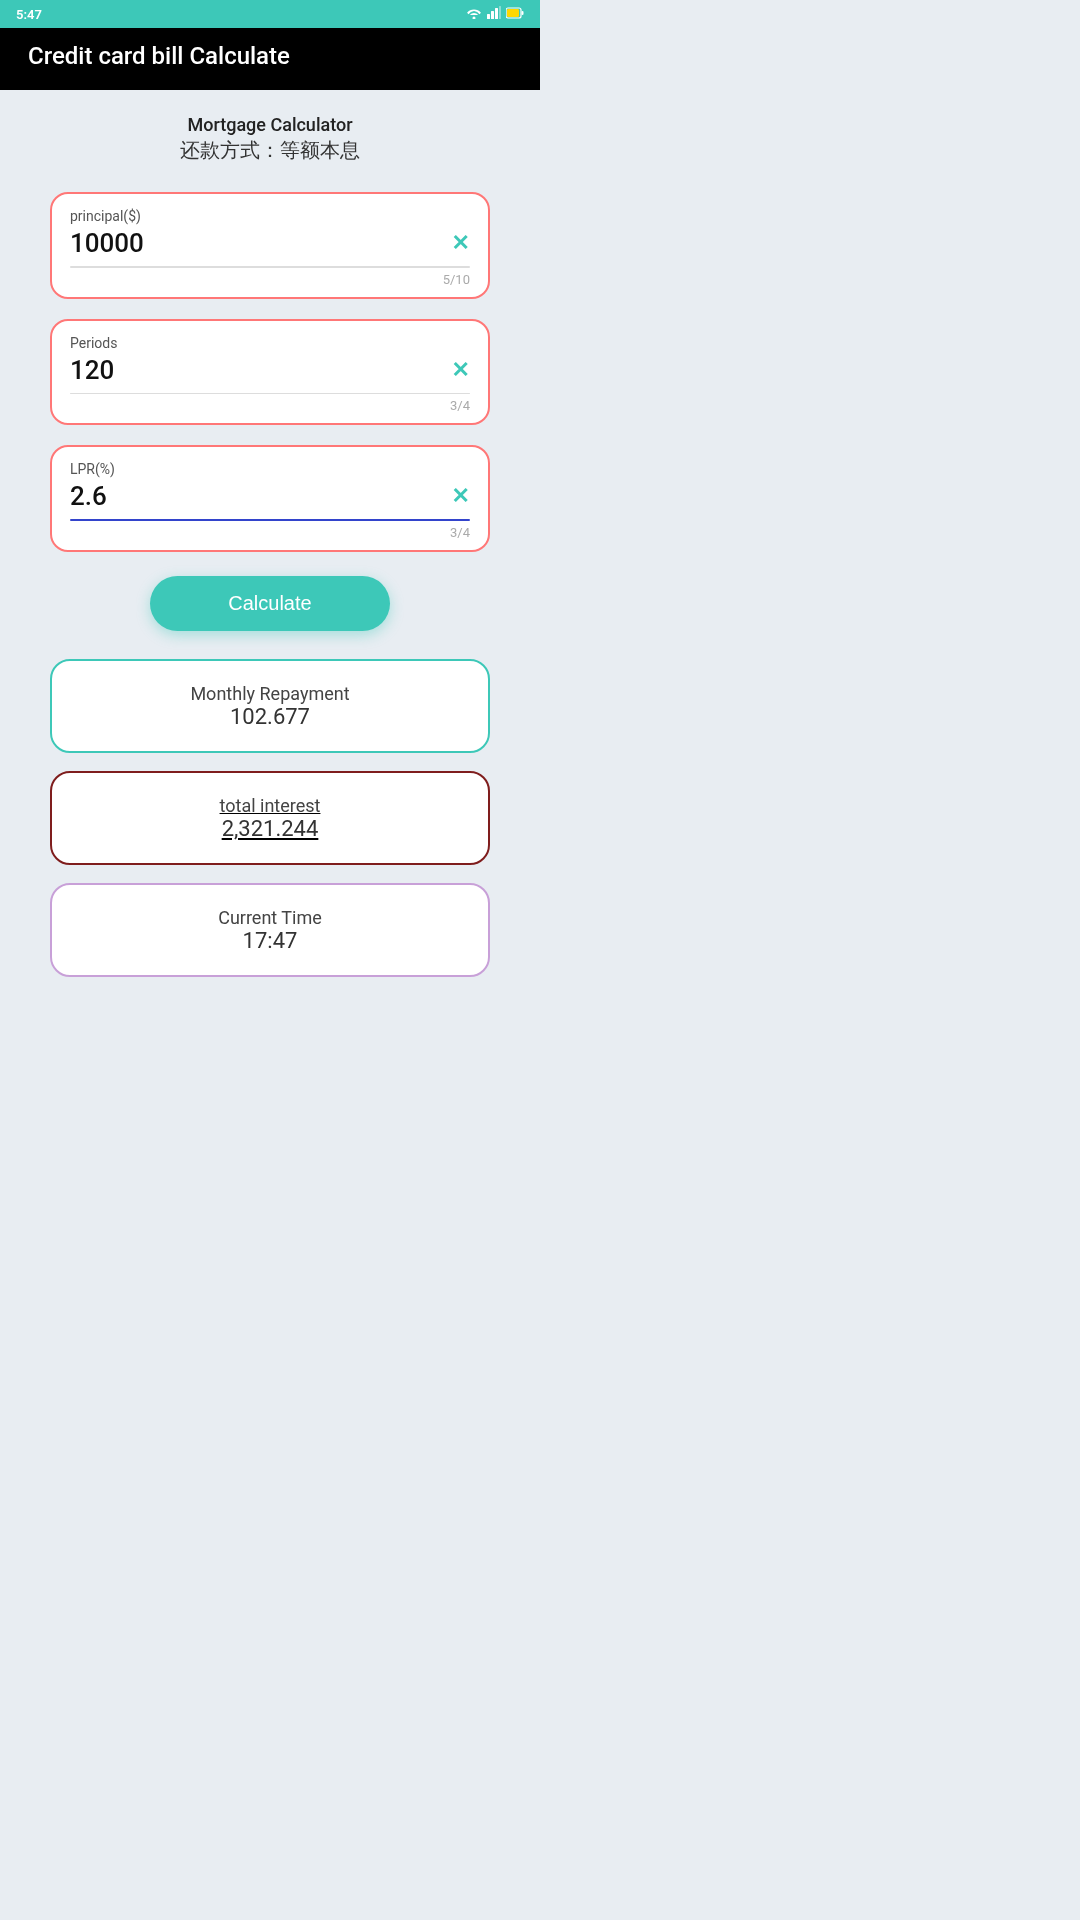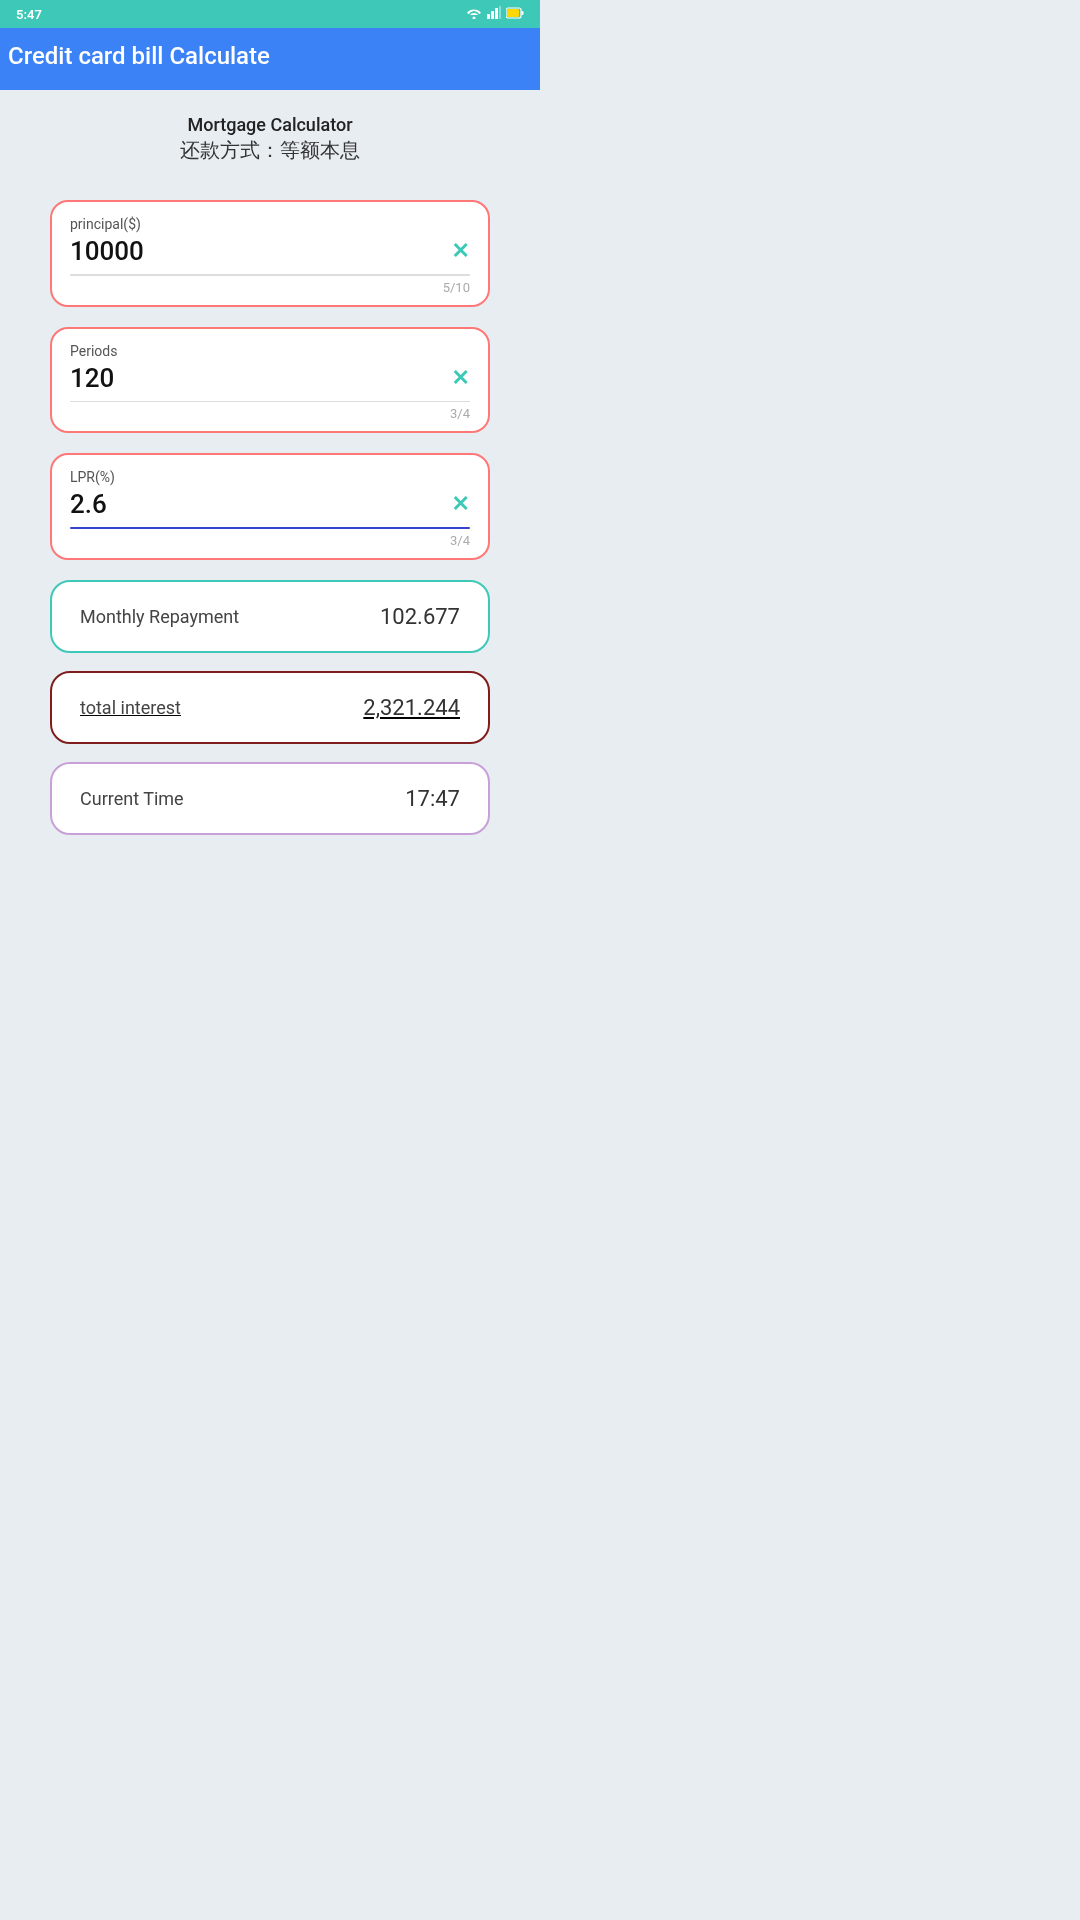--- a/index.html
+++ b/index.html
@@ -23,34 +23,34 @@
       font-size: 13px;
       font-weight: 600;
       gap: 17px;
     }
     .status-icons {
       display: flex;
       align-items: center;
       gap: 5px;
     }
     .header {
-      background: #3b82f6;
-      padding: 14px 8px 20px;
+      background: #000000;
+      padding: 14px 28px 20px;
     }
     .header-title {
       color: #fff;
       font-size: 24px;
       font-weight: 500;
     }
     .content {
       padding: 24px 50px;
     }
     .subtitle-block {
       text-align: center;
-      margin-bottom: 36px;
+      margin-bottom: 28px;
     }
     .subtitle-block .title {
       font-size: 18px;
       font-weight: 500;
       color: #222;
     }
     .subtitle-block .chinese {
       font-size: 20px;
       color: #333;
       margin-top: 2px;
@@ -122,20 +122,21 @@
       box-shadow: 0 4px 14px rgba(61, 200, 184, 0.4);
     }
     .result-card {
       background: #fff;
       border-radius: 20px;
       padding: 22px 28px;
       margin-bottom: 18px;
       display: flex;
       align-items: center;
       justify-content: space-between;
+      flex-direction: column;
     }
     .result-card.monthly {
       border: 2px solid #3dc8b8;
     }
     .result-card.interest {
       border: 2px solid #7f1d1d;
       text-decoration: underline;
     }
     .result-card.time {
       border: 2px solid #c8a0d8;
@@ -214,20 +215,21 @@
   <div class="input-card active">
     <div class="label">LPR(%)</div>
     <div class="input-row">
       <span class="value">2.6</span>
       <span class="clear-btn">✕</span>
     </div>
     <div class="underline"></div>
     <div class="counter">3/4</div>
   </div>
 
+  <button class="calculate-btn">Calculate</button>
 
   <div class="result-card monthly">
     <span class="result-label">Monthly Repayment</span>
     <span class="result-value">102.677</span>
   </div>
 
   <div class="result-card interest">
     <span class="result-label">total interest</span>
     <span class="result-value">2,321.244</span>
   </div>

